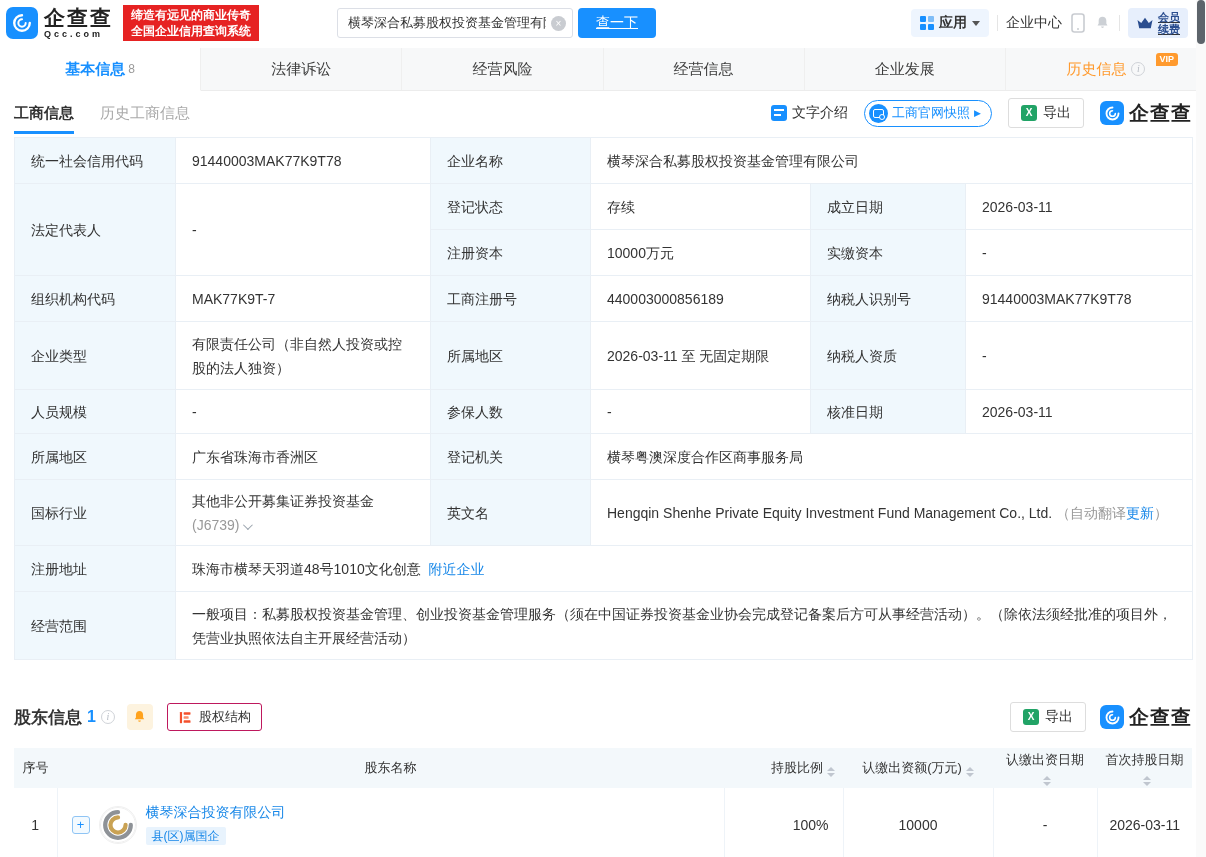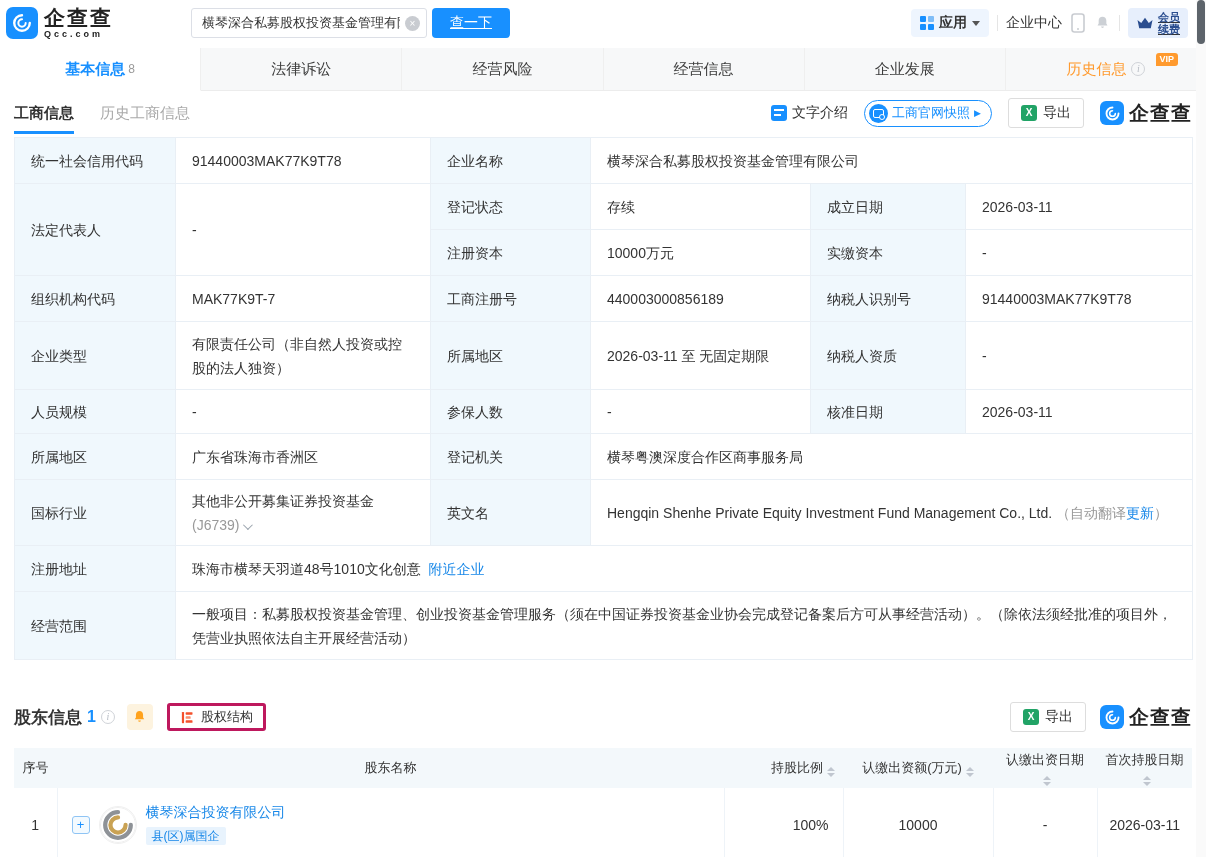--- a/index.html
+++ b/index.html
@@ -71,21 +71,21 @@
   .info-table td.val { background:#fff; color:#333; }
   .gray { color:#999; }
   a.blue, .blue-link { color:#1787e8; text-decoration:none; cursor:pointer; }
   .chev { display:inline-block; width:7px; height:7px; border-right:1.5px solid #9aa3ad; border-bottom:1.5px solid #9aa3ad; transform:rotate(45deg) translateY(-2px); margin-left:4px; }
 
   
   .sh-head { display:flex; align-items:center; margin:42px 14px 0 14px; }
   .sh-title { font-size:17px; font-weight:bold; color:#333; }
   .sh-count { font-size:16px; font-weight:bold; color:#1890ff; margin-left:5px; }
   .bell-chip { width:26px; height:26px; background:#fdf3df; border-radius:4px; display:flex; align-items:center; justify-content:center; margin-left:12px; cursor:pointer; }
-  .equity-btn { display:flex; align-items:center; gap:6px; border:3px solid #be185d; border-radius:3px; height:28px; padding:0 10px; background:#fff; font-size:13px; color:#333; margin-left:14px; cursor:pointer; font-family:inherit; }
+  .equity-btn { display:flex; align-items:center; gap:6px; border:1px solid #be185d; border-radius:3px; height:28px; padding:0 10px; background:#fff; font-size:13px; color:#333; margin-left:14px; cursor:pointer; font-family:inherit; }
   .sh-head-right { margin-left:auto; display:flex; align-items:center; gap:14px; }
 
   .sh-table { margin:16px 14px 0 14px; border-collapse:collapse; table-layout:fixed; width:1178px; }
   .sh-table th { background:#f3f8fb; height:40px; font-size:13px; font-weight:normal; color:#333; padding:0 8px; }
   .sh-table td { border-bottom:1px solid #e4eef7; border-right:1px solid #eef3f8; font-size:14px; color:#333; height:74px; padding:0 8px; vertical-align:middle; background:#fff; }
   .sh-table td:last-child { border-right:none; }
   .sorts { display:inline-flex; flex-direction:column; gap:2px; margin-left:4px; vertical-align:1px; }
   .sorts i { width:0; height:0; border-left:4px solid transparent; border-right:4px solid transparent; display:block; }
   .sorts .up { border-bottom:4px solid #c0c6cf; }
   .sorts .dn { border-top:4px solid #c0c6cf; }
@@ -102,20 +102,24 @@
 <div class="topbar">
   <div class="logo-sq">
     <svg width="22" height="22" viewBox="0 0 24 24">
       <path d="M12 3.5a8.5 8.5 0 1 0 8.5 8.5" fill="none" stroke="#fff" stroke-width="2.6" stroke-linecap="round"></path>
       <path d="M12 8a4 4 0 1 0 4 4" fill="none" stroke="#fff" stroke-width="2.2" stroke-linecap="round"></path>
     </svg>
   </div>
   <div class="brand-txt">
     <div class="cn">企查查</div>
     <div class="en">Qcc.com</div>
+  </div>
+  <div class="slogan">
+    <div>缔造有远见的商业传奇</div>
+    <div>全国企业信用查询系统</div>
   </div>
   <div class="searchwrap">
     <input class="search-input" value="横琴深合私募股权投资基金管理有限公司" style="">
     <span class="clear-ic">×</span>
     <button class="search-btn">查一下</button>
   </div>
   <div class="top-right">
     <div class="apps-chip">
       <span class="grid-ic">
           <span></span>

